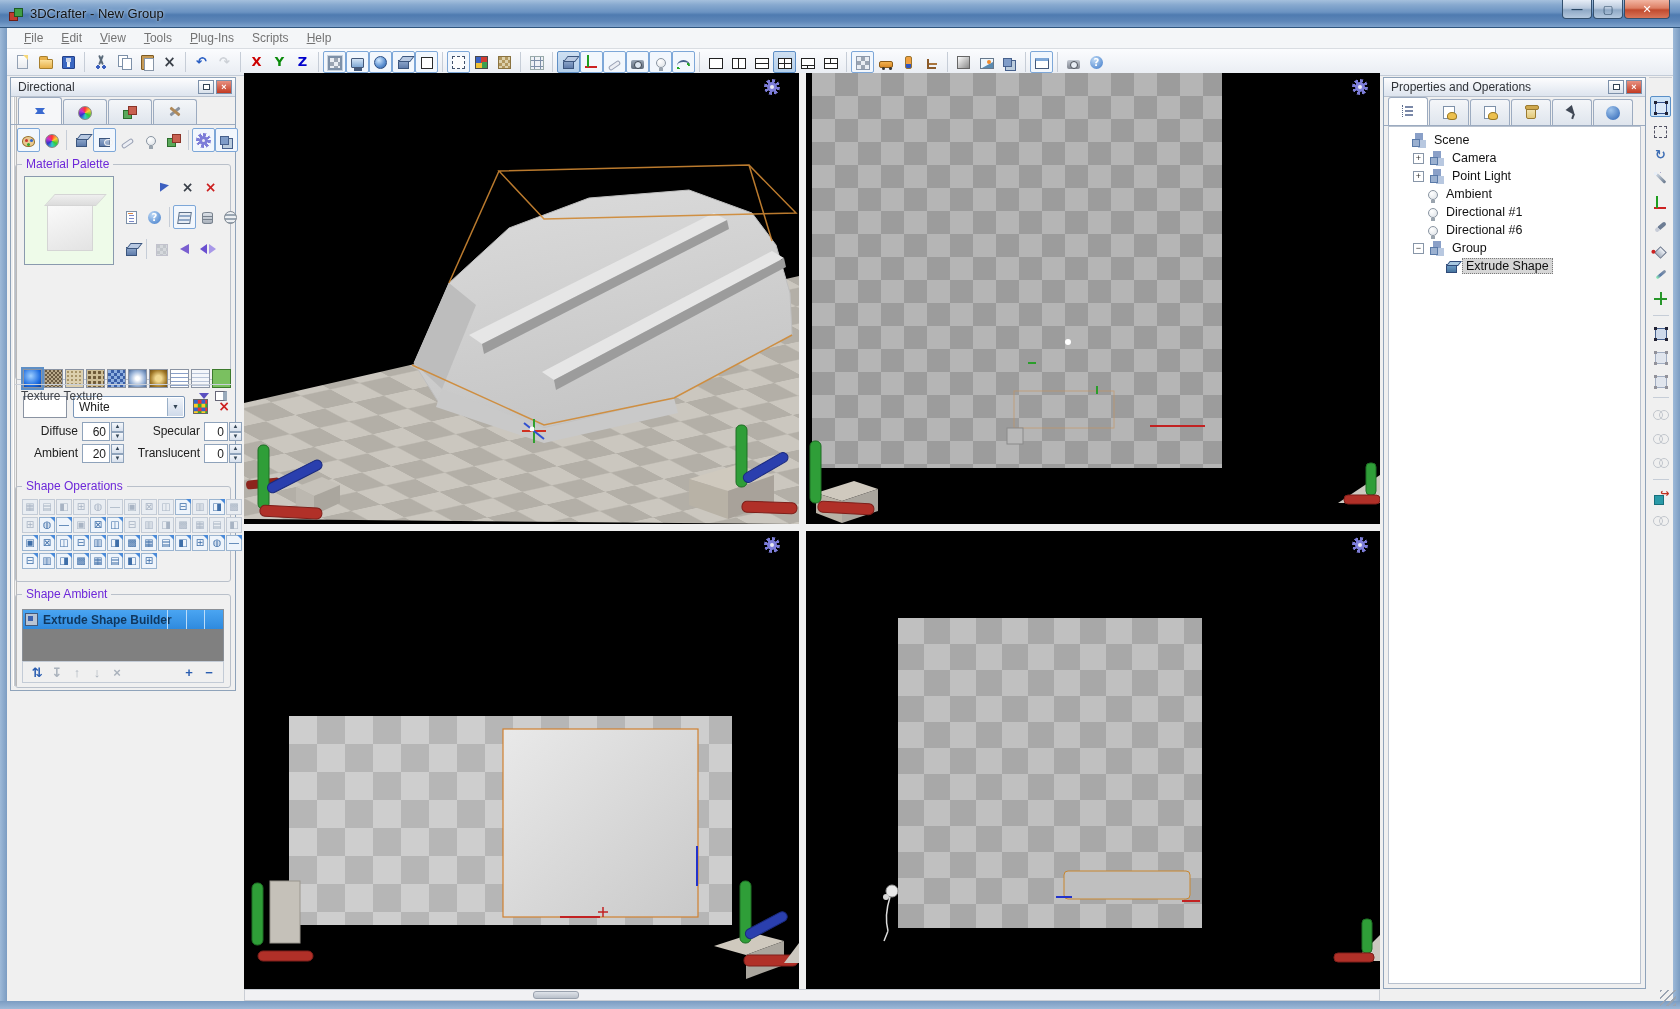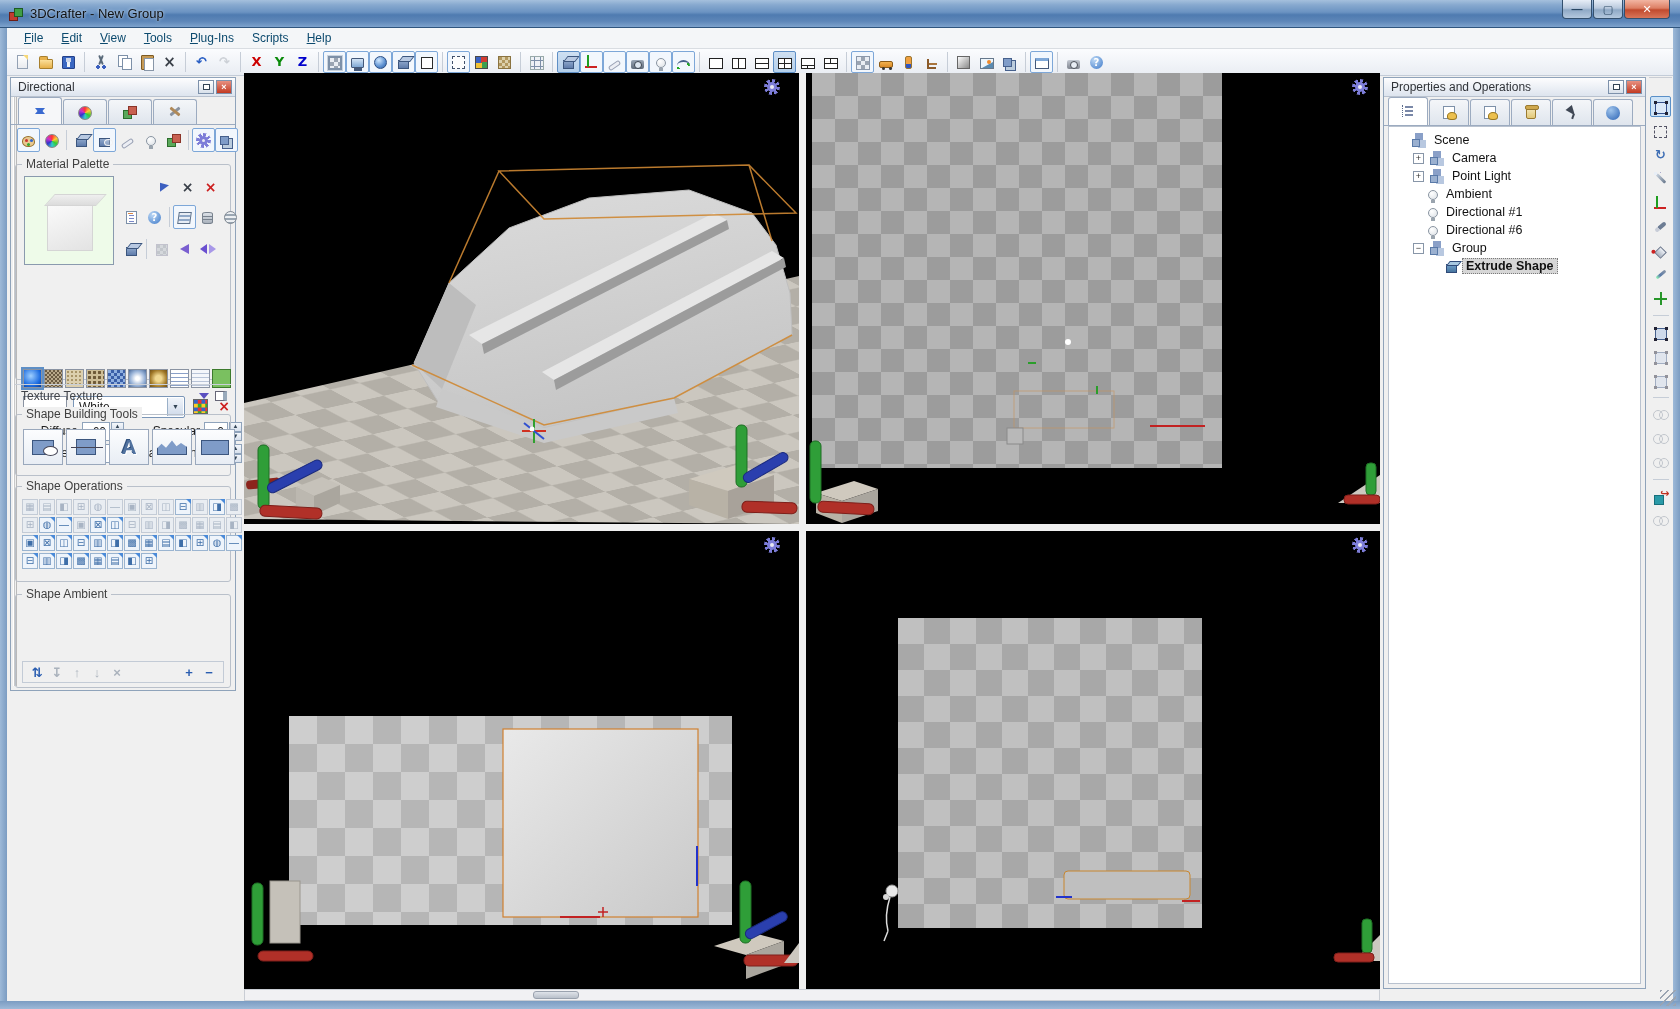--- a/index.html
+++ b/index.html
@@ -20,21 +20,21 @@
  background:linear-gradient(#e7eef7,#b9c9dd 45%,#8fa9c6 55%,#b4c8de);display:flex;align-items:center;justify-content:center;color:#25435f;font-weight:bold;font-size:11px}
 .winbtn.close{background:linear-gradient(#f2b5a2,#dd7f64 45%,#c14a2e 55%,#d9765a);color:#fff;width:46px}
 #winbtns{position:absolute;right:10px;top:0;display:flex}
 .winbtn{width:30px}
 .ic-logo{width:16px;height:14px;position:relative;margin-left:8px}
 .ic-logo::before{content:"";position:absolute;left:1px;top:5px;width:7px;height:7px;background:#c23c30;border:1px solid #6e1d16}
 .ic-logo::after{content:"";position:absolute;left:6px;top:1px;width:7px;height:7px;background:#3f9e46;border:1px solid #1d5a22}
 
 
 #menubar{position:absolute;left:7px;top:28px;width:1666px;height:21px;background:#f4f6f8;border-bottom:1px solid #d9dde2;display:flex;align-items:center;padding-left:8px}
-.mitem{padding:2px 9px;color:#0c4a6e}
+.mitem{padding:2px 9px;color:#737373}
 .mitem u{text-decoration:underline}
 #toolbar{position:absolute;left:7px;top:49px;width:1666px;height:27px;background:linear-gradient(#fbfcfe,#e9edf3);border-bottom:1px solid #c3ccd8;display:flex;align-items:center;padding-left:4px}
 .tbtn{width:23px;height:22px;display:inline-flex;align-items:center;justify-content:center;border:1px solid transparent;border-radius:2px;margin:0 0;position:relative}
 .tbtn.bb{border-color:#7da7d8;background:#f2f7fd}
 .tbtn.on{background:linear-gradient(#cfe0f2,#b4cfeb);border-color:#5e8fc6}
 .tbtn.dis{opacity:.5}
 .tsep{width:1px;height:20px;background:#c6cdd7;margin:0 4px}
 
 
 .ic{display:inline-block;width:16px;height:16px;position:relative;font:bold 12px/16px "DejaVu Sans",sans-serif;text-align:center;flex:none}
@@ -165,21 +165,21 @@
 .pbtn .minbox{width:7px;height:6px;border:1px solid #345;background:#fff}
 .ltabs{position:absolute;left:7px;top:21px;display:flex}
 .ltab{width:44px;height:25px;border:1px solid #9cabc0;border-bottom:none;border-radius:3px 3px 0 0;background:linear-gradient(#f4f6f9,#dfe5ed);margin-right:1px;display:flex;align-items:center;justify-content:center}
 .ltab.sel{background:#f6f7f9;height:27px;margin-top:-2px}
 .tabline{position:absolute;left:0;right:0;top:46px;height:1px;background:#9cabc0}
 .modes{position:absolute;left:6px;top:50px;display:flex;align-items:center}
 .mbtn{width:23px;height:24px;display:flex;align-items:center;justify-content:center;border:1px solid transparent;border-radius:2px}
 .mbtn.bb{border-color:#7da7d8;background:#f2f7fd}
 .msep{width:1px;height:20px;background:#c6cdd7;margin:0 3px}
 .group{position:absolute;border:1px solid #b9c0ca;border-radius:3px}
-.glabel{position:absolute;top:-8px;left:6px;background:#f0f0f0;padding:0 4px;font-size:12px;color:#404040}
+.glabel{position:absolute;top:-8px;left:6px;background:#f0f0f0;padding:0 4px;font-size:12px;color:#6d28d9}
 #mp-preview{position:absolute;left:8px;top:11px;width:90px;height:89px;background:#eefbe9;border:1px solid #8a9aae}
 #mp-preview .cubef{position:absolute;left:22px;top:28px;width:46px;height:46px;background:linear-gradient(160deg,#fafafa,#e3e3e3);border:1px solid #d5d5d5}
 #mp-preview .cubet{position:absolute;left:19px;top:17px;width:52px;height:12px;background:linear-gradient(#efefef,#dcdcdc);border:1px solid #d5d5d5;transform:skewX(-42deg);transform-origin:bottom left}
 .mprow{position:absolute;display:flex;align-items:center}
 .swrow{position:absolute;left:7px;top:204px;display:flex}
 .sw{width:19px;height:19px;border:1px solid #8a93a2;margin-right:2px}
 .sw.sel{outline:2px solid #5e8fc6}
 .sw-blue{background:radial-gradient(circle at 40% 35%,#9fd0ff,#1a6ae0 65%,#0a3a90)}
 .sw-noise{background:repeating-conic-gradient(#b8a88a 0 25%,#6a5a42 0 50%) 0 0/4px 4px}
 .sw-sand{background:radial-gradient(#a89468 1px,transparent 1.2px) 0 0/4px 4px,#dccfae}
@@ -250,21 +250,21 @@
 .rtabs{position:absolute;left:4px;top:21px;display:flex}
 .rtab{width:40px;height:26px;border:1px solid #9cabc0;border-bottom:none;border-radius:3px 3px 0 0;background:linear-gradient(#f4f6f9,#dfe5ed);margin-right:1px;display:flex;align-items:center;justify-content:center}
 .rtab.sel{background:#fff;height:28px;margin-top:-2px}
 #rtabline{position:absolute;left:0;right:0;top:47px;height:1px;background:#9cabc0}
 #tree{position:absolute;left:4px;top:48px;right:4px;bottom:4px;background:#fff;border:1px solid #b9c2cf;padding-top:4px;overflow:hidden}
 .trow{height:18px;display:flex;align-items:center;font-size:12.5px;color:#111}
 .texp{width:11px;height:11px;border:1px solid #8896a8;background:#fff;font-size:9px;line-height:9px;text-align:center;color:#333;margin-right:4px;flex:none}
 .texp-sp{width:15px;flex:none}
 .trow .ic{margin-right:5px}
 .tlabel{padding:0 3px}
-.tlabel.tsel{background:#d6d6d6;border:1px dotted #7a7a7a;font-weight:bold}
+.tlabel.tsel{background:#d6d6d6;border:1px dotted #7a7a7a;font-weight:normal}
 
 
 #righttools{position:absolute;left:1649px;top:77px;width:23px;height:912px;background:#f0f0f0;border-top:1px solid #c9cdd4;display:flex;flex-direction:column;align-items:center;padding-top:18px}
 .rtbtn{width:21px;height:21px;display:flex;align-items:center;justify-content:center;border:1px solid transparent;border-radius:2px;margin-bottom:3px}
 .rtbtn.active{background:#cfe4f7;border-color:#5a90c8}
 .rtbtn.dis{opacity:.45}
 .rtsep{width:16px;height:1px;background:#c6cdd7;margin:3px 0 6px}
 </style>
 </head>
 <body>
@@ -596,40 +596,20 @@
           </span>
       </div>
     </div>
 
     <div id="texlib">
       <span class="tl-lab">Texture Texture</span>
       <span class="tri-dn"></span>
       <span class="ic-panelmini"></span>
     </div>
 
-    <div class="group" style="left:4px;top:336px;right:4px;height:62px">
-      <span class="glabel">Shape Building Tools</span>
-      <div class="sbtools" id="sbtools">
-          <div class="sbtn">
-            <span class="sb-extrude"></span>
-          </div>
-          <div class="sbtn">
-            <span class="sb-lathe"></span>
-          </div>
-          <div class="sbtn">
-            <span class="sb-text">A</span>
-          </div>
-          <div class="sbtn">
-            <span class="sb-terrain"></span>
-          </div>
-          <div class="sbtn">
-            <span class="sb-plane"></span>
-          </div>
-        </div>
-    </div>
 
     <div class="group" style="left:4px;top:408px;right:4px;height:96px">
       <span class="glabel">Shape Operations</span>
       <div id="oprows">
           <div class="oprow" style="top: 12px;">
             <span class="op">▦</span>
             <span class="op">▤</span>
             <span class="op">◧</span>
             <span class="op">⊞</span>
             <span class="op">◍</span>
@@ -680,20 +660,31 @@
             <span class="op c">▦</span>
             <span class="op c">▤</span>
             <span class="op c">◧</span>
             <span class="op c">⊞</span>
           </div>
         </div>
     </div>
 
     <div class="group" style="left:4px;top:516px;right:4px;height:94px">
       <span class="glabel">Shape Ambient</span>
+      <div id="layerlist">
+        <div id="layerrow">
+          <span class="lic"></span>
+          <span>Extrude Shape Builder</span>
+          <span class="cols">
+              <i></i>
+              <i></i>
+              <i></i>
+            </span>
+        </div>
+      </div>
       <div id="layerfoot">
           <span class="lfbtn">⇅</span>
           <span class="lfbtn dis">↧</span>
           <span class="lfbtn dis">↑</span>
           <span class="lfbtn dis">↓</span>
           <span class="lfbtn dis">×</span>
           <span class="lfspacer"></span>
           <span class="lfbtn">+</span>
           <span class="lfbtn">−</span>
         </div>

